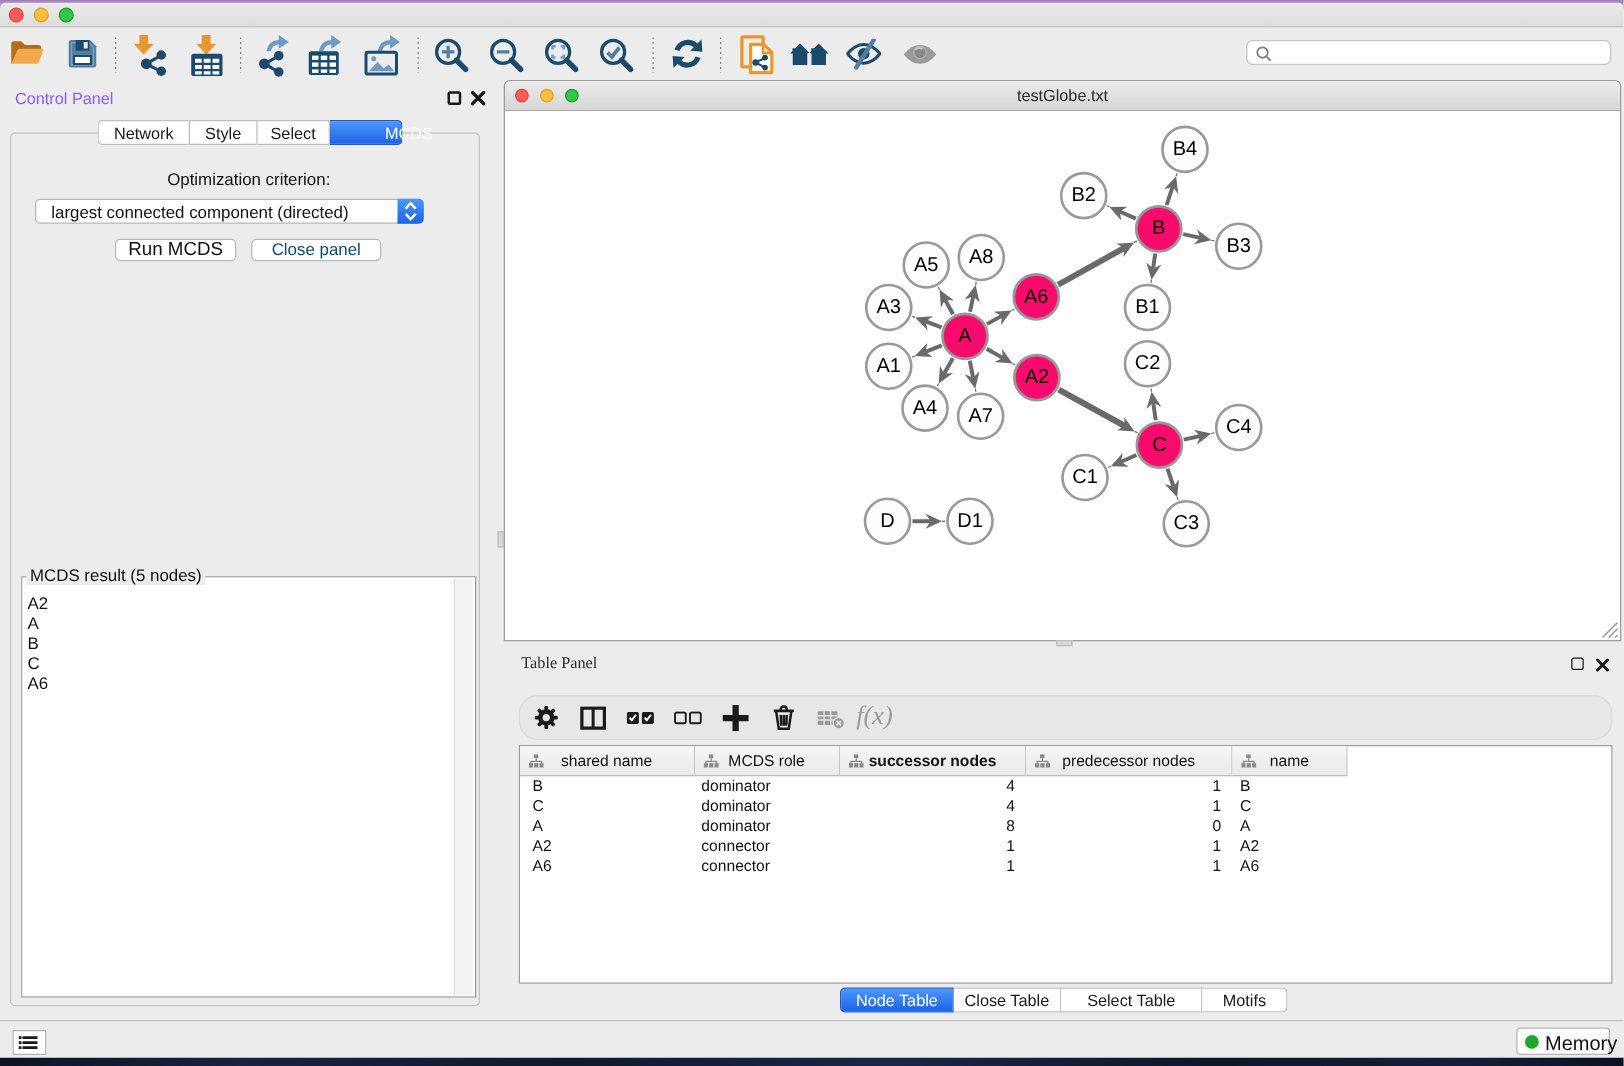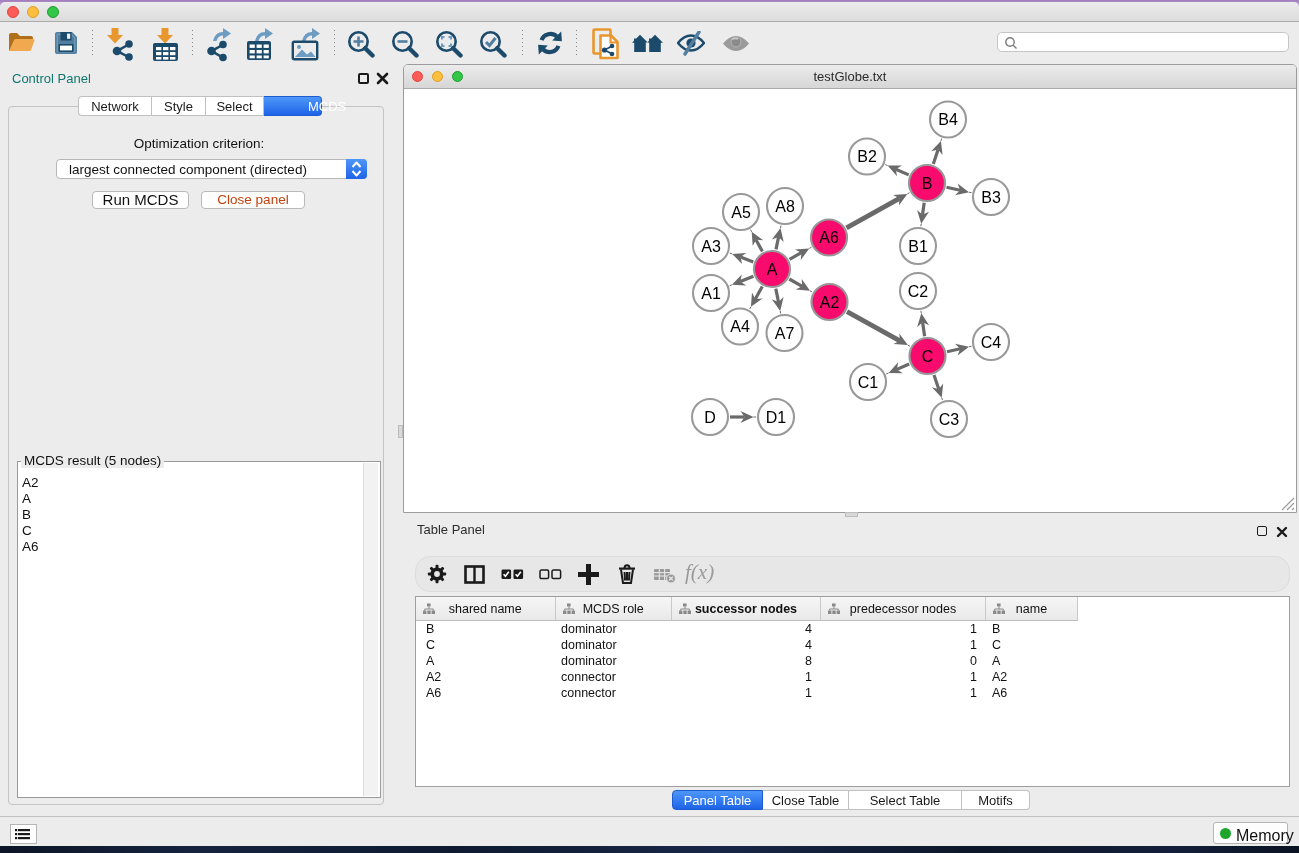--- a/index.html
+++ b/index.html
@@ -151,50 +151,50 @@
     </svg>
   </div>
 
 <div class="abs" style="left:997px;top:32px;width:292px;height:20px;background:#fff;border:1px solid #c6c6c6;border-radius:5px;">
   <svg width="14" height="14" style="position:absolute;left:6px;top:3px;">
       <circle cx="6" cy="6" r="4.2" fill="none" stroke="#7c7c7c" stroke-width="1.4"></circle>
       <line x1="9.2" y1="9.2" x2="12.5" y2="12.5" stroke="#7c7c7c" stroke-width="1.4"></line>
     </svg>
 </div>
 
-<div class="abs" style="left:12px;top:71px;font-size:13px;color:#0f766e;">Control Panel</div>
+<div class="abs" style="left:12px;top:71px;font-size:13px;color:#8b5cf6;">Control Panel</div>
 
 <div class="abs" style="left:358px;top:73px;width:11px;height:11px;border:2px solid #1a1a1a;border-radius:2px;"></div>
 <svg class="abs" style="left:376px;top:72px;" width="13" height="13">
     <path d="M2 2 L11 11 M11 2 L2 11" stroke="#1a1a1a" stroke-width="2.6" stroke-linecap="round"></path>
   </svg>
 
 <div class="abs" style="left:8px;top:106px;width:376px;height:699px;border:1px solid #c3c3c3;border-radius:4px;background:#ececec;"></div>
 
 <div class="abs" style="left:78px;top:96px;height:20px;display:flex;font-size:13px;color:#1a1a1a;">
   <div style="width:73px;background:#fff;border:1px solid #c0c0c0;border-right:none;border-radius:4px 0 0 4px;text-align:center;line-height:19px;">Network</div>
   <div style="width:54px;background:#fff;border:1px solid #c0c0c0;border-right:none;text-align:center;line-height:19px;">Style</div>
   <div style="width:59px;background:#fff;border:1px solid #c0c0c0;text-align:center;line-height:19px;">Select</div>
   <div style="width:58px;background:linear-gradient(#4e97f9,#1d63e8);border:1px solid #1d5bd0;border-left:none;border-radius:0 4px 4px 0;text-align:center;line-height:19px;color:#fff;padding-left:44px;">MCDS</div>
 </div>
 
 <div class="abs" style="left:0;top:136px;width:398px;text-align:center;font-size:13.5px;color:#111;">Optimization criterion:</div>
 
-<div class="abs" style="left:56px;top:159px;width:311px;height:20px;background:#fff;border:1px solid #b7b7b7;border-radius:4px;">
+<div class="abs" style="left:28px;top:159px;width:311px;height:20px;background:#fff;border:1px solid #b7b7b7;border-radius:4px;">
   <div style="position:absolute;left:12px;top:2px;font-size:13.5px;color:#111;">largest connected component (directed)</div>
   <div style="position:absolute;right:-1px;top:-1px;width:21px;height:20px;background:linear-gradient(#4e97f9,#1d63e8);border-radius:0 4px 4px 0;">
     <svg width="21" height="20">
         <path d="M6.5 8 L10.5 3.5 L14.5 8" stroke="#fff" stroke-width="2" fill="none" stroke-linejoin="round"></path>
         <path d="M6.5 12 L10.5 16.5 L14.5 12" stroke="#fff" stroke-width="2" fill="none" stroke-linejoin="round"></path>
       </svg>
   </div>
 </div>
 
 <div class="abs" style="left:92px;top:191px;width:97px;height:18px;background:#fff;border:1px solid #b9b9b9;border-radius:4px;text-align:center;line-height:16px;font-size:15px;color:#111;">Run MCDS</div>
-<div class="abs" style="left:201px;top:191px;width:104px;height:18px;background:#fff;border:1px solid #b9b9b9;border-radius:4px;text-align:center;line-height:16px;font-size:13.5px;color:#c2410c;">Close panel</div>
+<div class="abs" style="left:201px;top:191px;width:104px;height:18px;background:#fff;border:1px solid #b9b9b9;border-radius:4px;text-align:center;line-height:16px;font-size:13.5px;color:#0c4a6e;">Close panel</div>
 
 <div class="abs" style="left:17px;top:461px;width:364px;height:337px;border:1px solid #9a9a9a;">
   <div style="position:absolute;left:0;top:0;width:362px;height:335px;background:#fff;"></div>
   <div style="position:absolute;right:2px;top:1px;width:15px;height:333px;background:#f2f2f2;border-left:1px solid #dcdcdc;"></div>
   <div style="position:absolute;left:3px;top:-9px;background:#ececec;font-size:13.5px;color:#111;padding:0 3px;">MCDS result (5 nodes)</div>
   <div style="position:absolute;left:4px;top:13px;font-size:13.5px;color:#111;line-height:16.1px;">A2<br>A<br>B<br>C<br>A6</div>
 </div>
 
 <div class="abs" style="left:403px;top:64px;width:894px;height:449px;border:1px solid #9c9c9c;border-radius:5px 5px 0 0;background:#fff;">
   <div style="position:absolute;left:0;top:0;width:892px;height:24px;background:linear-gradient(#ececec,#d6d6d6);border-bottom:1px solid #aaa;border-radius:4px 4px 0 0;">
@@ -302,21 +302,21 @@
 <text x="544.0" y="31.5" font-size="16" fill="#000" text-anchor="middle" dominant-baseline="central" font-family="Liberation Sans, sans-serif">B4</text>
 <text x="523.5" y="268.0" font-size="16" fill="#000" text-anchor="middle" dominant-baseline="central" font-family="Liberation Sans, sans-serif">C</text>
 <text x="464.0" y="294.0" font-size="16" fill="#000" text-anchor="middle" dominant-baseline="central" font-family="Liberation Sans, sans-serif">C1</text>
 <text x="514.0" y="203.0" font-size="16" fill="#000" text-anchor="middle" dominant-baseline="central" font-family="Liberation Sans, sans-serif">C2</text>
 <text x="545.0" y="331.0" font-size="16" fill="#000" text-anchor="middle" dominant-baseline="central" font-family="Liberation Sans, sans-serif">C3</text>
 <text x="587.0" y="254.0" font-size="16" fill="#000" text-anchor="middle" dominant-baseline="central" font-family="Liberation Sans, sans-serif">C4</text>
 <text x="306.0" y="329.0" font-size="16" fill="#000" text-anchor="middle" dominant-baseline="central" font-family="Liberation Sans, sans-serif">D</text>
 <text x="372.0" y="329.0" font-size="16" fill="#000" text-anchor="middle" dominant-baseline="central" font-family="Liberation Sans, sans-serif">D1</text>
 </svg>
 
-<div class="abs" style="left:417px;top:522px;font-size:13px;color:#2c2c2c;">Table Panel</div>
+<div class="abs" style="left:417px;top:522px;font-size:13px;color:#2c2c2c;font-family:Liberation Serif, serif;">Table Panel</div>
 <div class="abs" style="left:1257px;top:526px;width:10px;height:10px;border:1.6px solid #1a1a1a;border-radius:2px;"></div>
 <svg class="abs" style="left:1276px;top:526px;" width="12" height="12">
     <path d="M2 2 L10 10 M10 2 L2 10" stroke="#1a1a1a" stroke-width="2.4" stroke-linecap="round"></path>
   </svg>
 
 <div class="abs" id="tabletoolbar" style="left:415px;top:556px;width:875px;height:36px;background:#e7e7e7;border:1px solid #dcdcdc;border-radius:15px;">
     <svg style="position:absolute;left:11px;top:7px;" width="20" height="20" viewBox="0 0 20 20">
       <g fill="#1a1a1a">
         <circle cx="10" cy="10" r="6.6"></circle>
         <rect x="8.5" y="0.8" width="3" height="18.4" rx="1" transform="rotate(0 10 10)"></rect>
@@ -457,21 +457,21 @@
       <div style="position:absolute;left:576px;top:48px;height:16px;line-height:16px;">A2</div>
       <div style="position:absolute;left:10px;top:64px;height:16px;line-height:16px;">A6</div>
       <div style="position:absolute;left:145px;top:64px;height:16px;line-height:16px;">connector</div>
       <div style="position:absolute;left:256px;top:64px;width:140px;height:16px;line-height:16px;text-align:right;">1</div>
       <div style="position:absolute;left:405px;top:64px;width:156px;height:16px;line-height:16px;text-align:right;">1</div>
       <div style="position:absolute;left:576px;top:64px;height:16px;line-height:16px;">A6</div>
     </div>
 </div>
 
 <div class="abs" style="left:672px;top:790px;height:20px;display:flex;font-size:13px;color:#1a1a1a;">
-  <div style="width:91px;background:linear-gradient(#4e97f9,#1d63e8);border:1px solid #1d5bd0;border-radius:4px 0 0 4px;text-align:center;line-height:19px;color:#fff;">Panel Table</div>
+  <div style="width:91px;background:linear-gradient(#4e97f9,#1d63e8);border:1px solid #1d5bd0;border-radius:4px 0 0 4px;text-align:center;line-height:19px;color:#fff;">Node Table</div>
   <div style="width:86px;background:#fff;border:1px solid #c0c0c0;border-left:none;text-align:center;line-height:19px;">Close Table</div>
   <div style="width:113px;background:#fff;border:1px solid #c0c0c0;border-left:none;text-align:center;line-height:19px;">Select Table</div>
   <div style="width:68px;background:#fff;border:1px solid #c0c0c0;border-left:none;border-radius:0 4px 4px 0;text-align:center;line-height:19px;">Motifs</div>
 </div>
 
 <div class="abs" style="left:398px;top:425px;width:5px;height:13px;background:#d8d8d8;border:1px solid #bdbdbd;"></div>
 <div class="abs" style="left:845px;top:512px;width:13px;height:5px;background:#d8d8d8;border:1px solid #bdbdbd;"></div>
 
 <div class="abs" style="left:0;top:816px;width:1299px;height:30px;background:#ececec;border-top:1px solid #c0c0c0;"></div>
 <div class="abs" style="left:10px;top:824px;width:27px;height:20px;background:#fdfdfd;border:1px solid #b5b5b5;">

